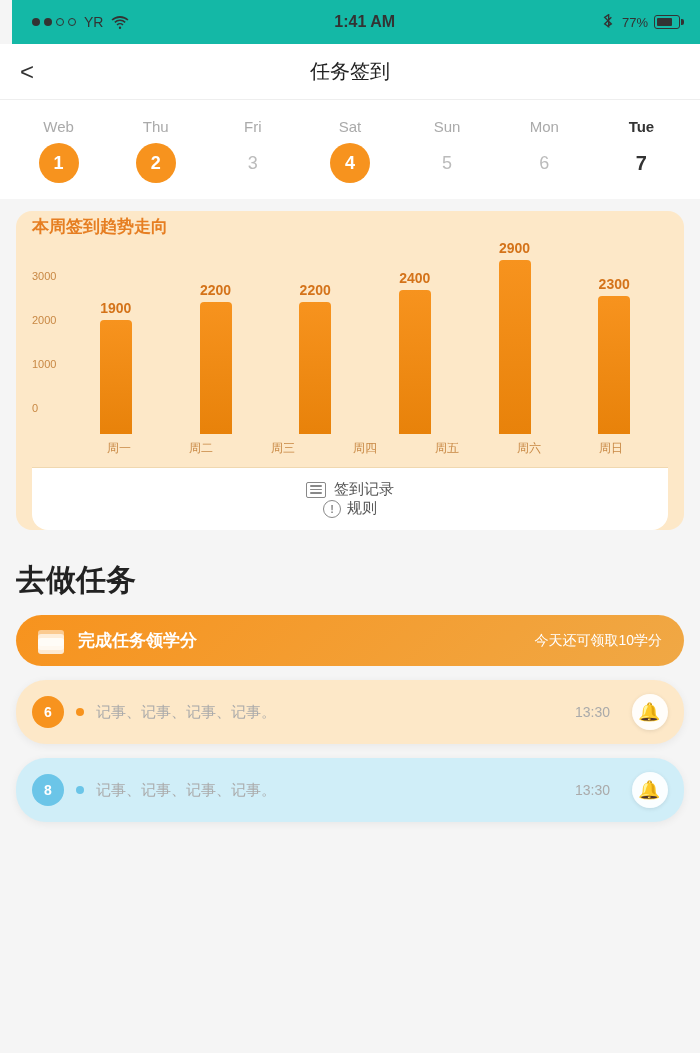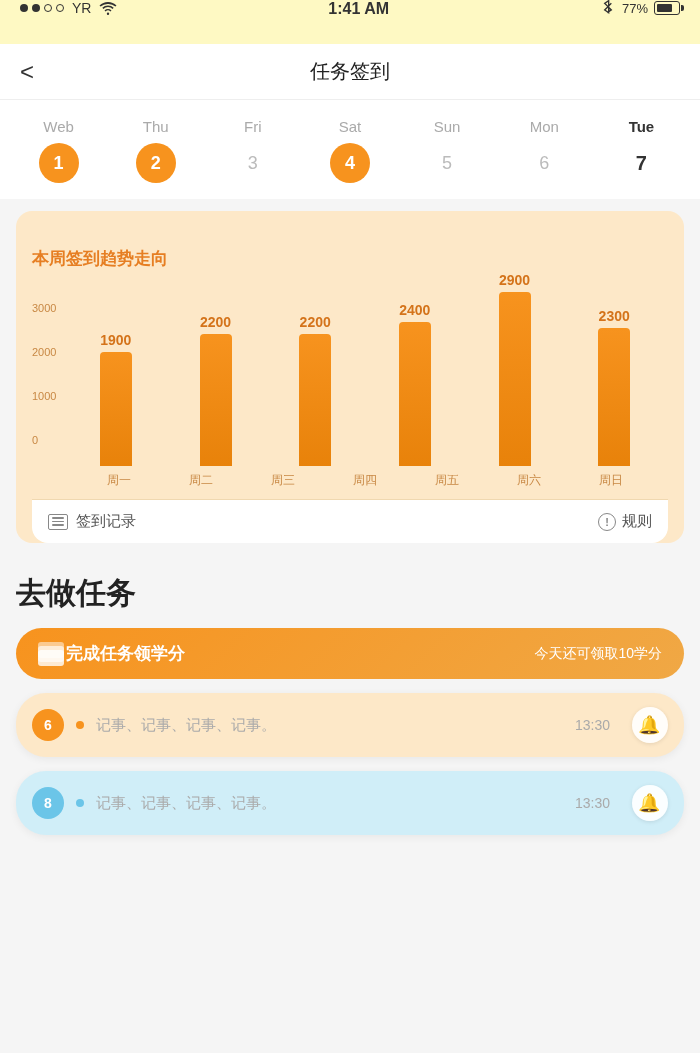--- a/index.html
+++ b/index.html
@@ -7,28 +7,29 @@
     body {
       width: 700px;
       min-height: 1053px;
       background: #f5f5f5;
       font-family: -apple-system, 'PingFang SC', 'Helvetica Neue', sans-serif;
       color: #333;
     }
 
     
     .status-bar {
-      background: #fef9c3;
+      background: #14b8a6;
       height: 44px;
       display: flex;
-      align-items: flex-start;
+      align-items: center;
       justify-content: space-between;
       padding: 0 20px;
       font-size: 14px;
       font-weight: 500;
+      margin-left: 12px;
     }
     .status-left { display: flex; align-items: center; gap: 4px; }
     .status-dot {
       width: 8px; height: 8px; border-radius: 50%; background: #333;
       display: inline-block;
     }
     .status-dot.empty { background: transparent; border: 1.5px solid #333; }
     .status-center { font-size: 16px; font-weight: 600; }
     .status-right { display: flex; align-items: center; gap: 6px; font-size: 13px; }
     .battery {
@@ -88,21 +89,21 @@
       font-size: 18px; color: #bbb; font-weight: 400;
     }
     .day-num.checked { background: #f7931e; color: #fff; font-weight: 600; }
     .day-num.today { color: #333; font-weight: 700; font-size: 20px; }
 
     
     .chart-section {
       margin: 12px 16px;
       background: #fde8c8;
       border-radius: 16px;
-      padding: 36px 16px 0;
+      padding: 4px 16px 0;
     }
     .chart-title {
       font-size: 17px;
       font-weight: 600;
       color: #e67e22;
       margin-bottom: 16px;
     }
     .chart-area {
       display: flex;
       align-items: flex-end;
@@ -157,20 +158,21 @@
     
     .chart-footer {
       display: flex;
       justify-content: space-between;
       align-items: center;
       padding: 12px 16px;
       border-top: 1px solid #f0d8b0;
       margin: 0 -0px;
       background: #fff;
       border-radius: 0 0 16px 16px;
+      flex-direction: column;
     }
     .chart-footer-left {
       display: flex; align-items: center; gap: 8px;
       font-size: 15px; color: #555;
     }
     .chart-footer-right {
       display: flex; align-items: center; gap: 6px;
       font-size: 15px; color: #555;
     }
     .footer-icon {
@@ -205,21 +207,21 @@
     
     .task-item-orange {
       background: linear-gradient(135deg, #f7931e, #f0a845);
       border-radius: 30px;
       padding: 14px 22px;
       display: flex;
       align-items: center;
       justify-content: space-between;
       margin-bottom: 14px;
     }
-    .task-left { display: flex; }
+    .task-left { display: flex; align-items: center; gap: 12px; }
     .task-icon-stack {
       width: 28px; height: 22px;
       position: relative;
     }
     .stack-layer {
       position: absolute;
       width: 26px; height: 16px;
       border-radius: 3px;
       background: rgba(255,255,255,0.5);
       left: 0;

